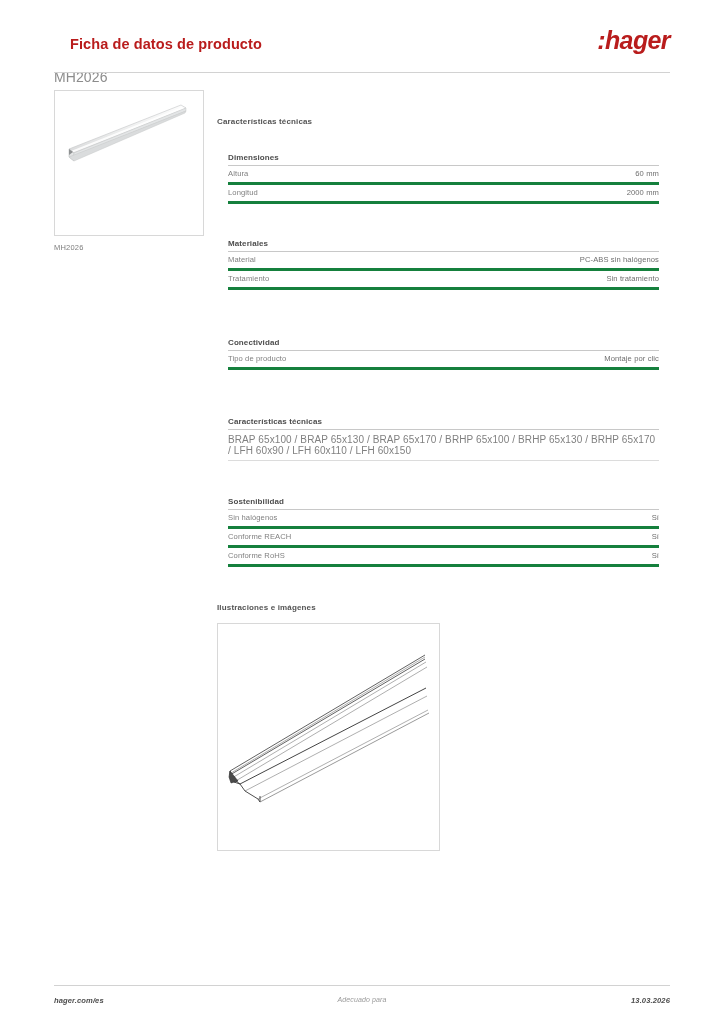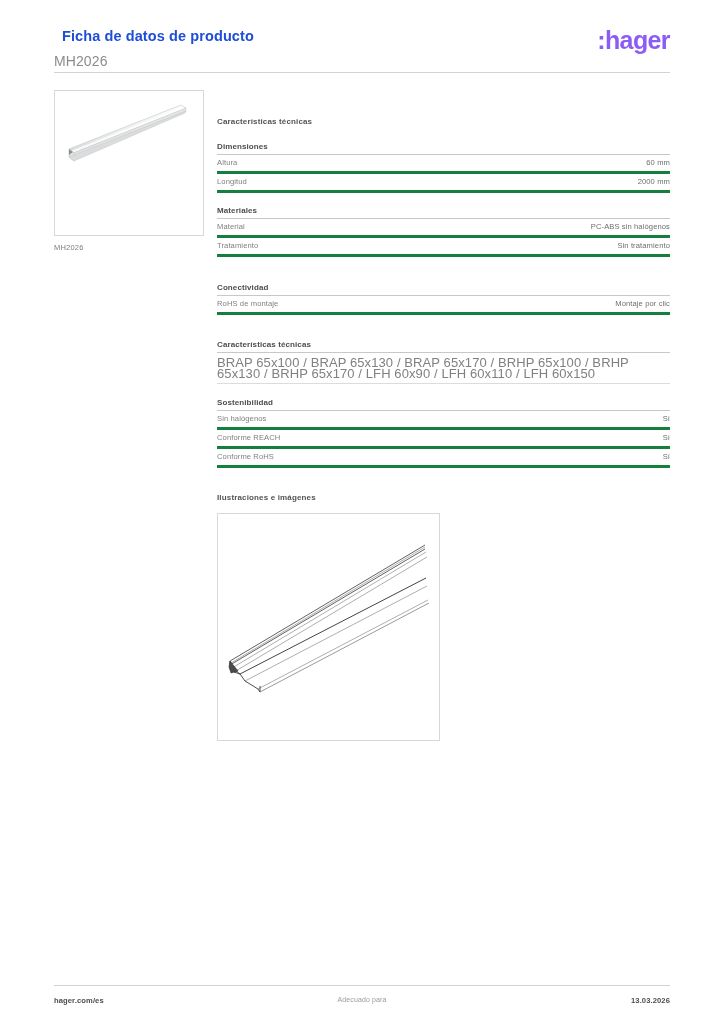--- a/index.html
+++ b/index.html
@@ -32,42 +32,43 @@
     height: 50px;
   }
   .title-block {
     position: absolute;
     left: 0;
     top: 0;
   }
   .doc-title {
     font-size: 14.5px;
     font-weight: bold;
-    color: #1d4ed8;
+    color: #b91c1c;
     letter-spacing: 0.1px;
     line-height: 17px;
-    margin: 8px;
+    margin: 16px;
   }
   .doc-subtitle {
     font-size: 14px;
     font-weight: normal;
     color: #8c8c8c;
     line-height: 17px;
     margin: 0;
     letter-spacing: 0.1px;
   }
   .logo {
     position: absolute;
     right: 0;
     top: 6px;
     font-size: 25px;
     font-weight: bold;
-    color: #8b5cf6;
+    color: #b91c1c;
     letter-spacing: -0.6px;
     line-height: 28px;
+    font-style: italic;
   }
   .header-rule {
     position: absolute;
     left: 54px;
     top: 72px;
     width: 616px;
     height: 1px;
     background: #d2d2d2;
   }
 
@@ -113,21 +114,21 @@
   }
 
   .block-heading {
     font-size: 8px;
     font-weight: bold;
     color: #545454;
     letter-spacing: 0.15px;
     margin: 0;
   }
 
-  .spec-group { margin: 0; }
+  .spec-group { margin: 11px; }
 
   .group-title {
     font-size: 8px;
     font-weight: bold;
     color: #4d4d4d;
     letter-spacing: 0.1px;
     padding-bottom: 3px;
     border-bottom: 1px solid #c8c8c8;
   }
 
@@ -148,21 +149,21 @@
   .spec-value {
     color: #6e6e6e;
     text-align: right;
     white-space: nowrap;
     padding-left: 10px;
   }
 
   .free-row {
     border-bottom: 1px solid #dcdcdc;
     padding: 4px 0 4px 0;
-    font-size: 13px;
+    font-size: 10px;
     line-height: 11px;
     color: #808080;
     letter-spacing: 0.1px;
   }
 
   
   .illus-wrap { }
   .illus-box {
     width: 223px;
     height: 228px;
@@ -181,20 +182,21 @@
     width: 616px;
     height: 1px;
     background: #d2d2d2;
   }
   .footer {
     position: absolute;
     left: 54px;
     top: 996px;
     width: 616px;
     height: 14px;
+    font-style: italic;
   }
   .footer-left {
     position: absolute;
     left: 0;
     top: 0;
     font-size: 7.6px;
     font-weight: bold;
     color: #4d4d4d;
     letter-spacing: 0.1px;
   }
@@ -293,21 +295,21 @@
         <span class="spec-value">Sin tratamiento</span>
       </div>
     </div>
 
     <div style="height:13px"></div>
 
     <div style="height:13px"></div>
     <div class="spec-group">
       <div class="group-title">Conectividad</div>
       <div class="spec-row">
-        <span class="spec-label">RoHS de montaje</span>
+        <span class="spec-label">Tipo de producto</span>
         <span class="spec-value">Montaje por clic</span>
       </div>
     </div>
 
     <div style="height:25px"></div>
     <div class="spec-group">
       <div class="group-title">Características técnicas</div>
       <div class="free-row">BRAP 65x100 / BRAP 65x130 / BRAP 65x170 / BRHP 65x100 / BRHP 65x130 / BRHP 65x170 / LFH 60x90 / LFH 60x110 / LFH 60x150</div>
     </div>
 

